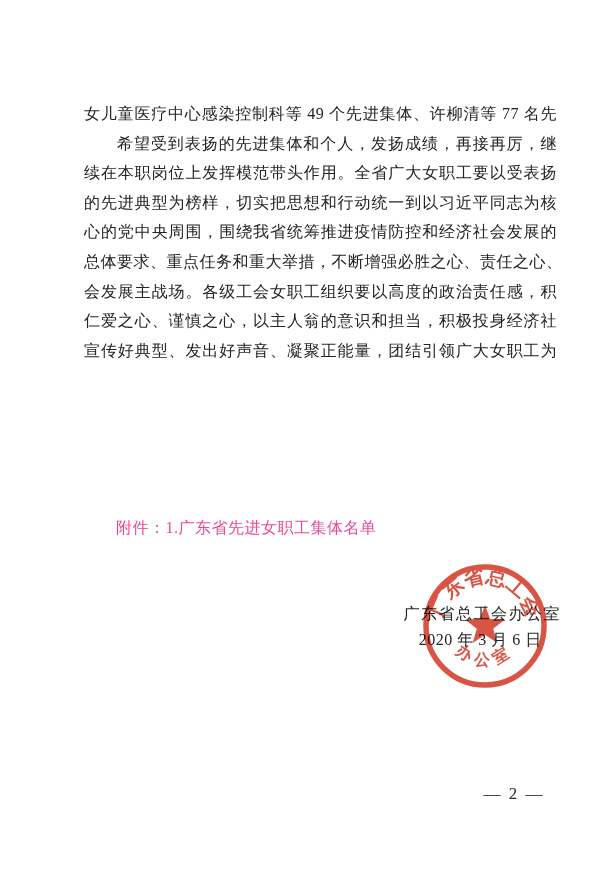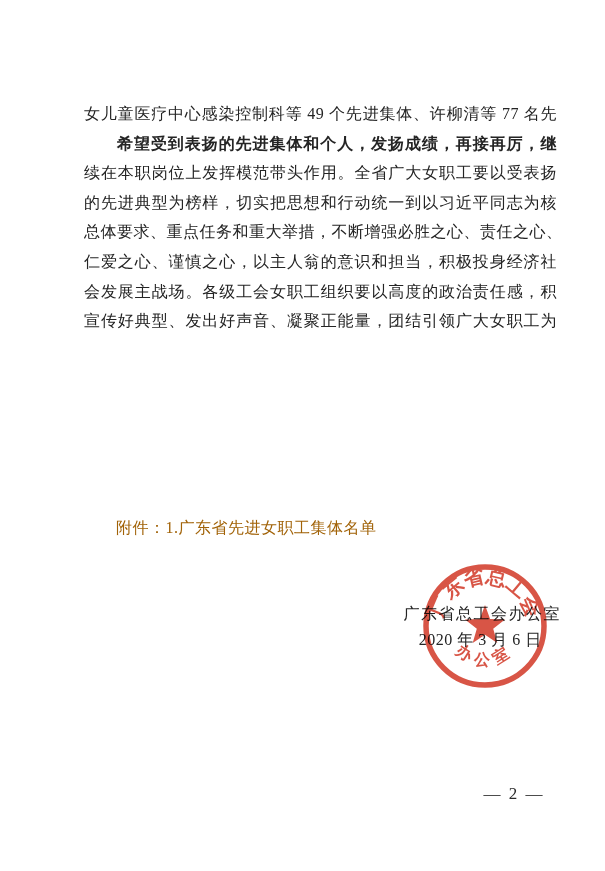--- a/index.html
+++ b/index.html
@@ -17,25 +17,25 @@
     position: absolute; left: 68px; top: 99px; width: 473px;
     color: #242424; font-size: 16px;
   }
   .doc-line {
     height: 29.6px; line-height: 29.6px;
     text-align: justify; text-align-last: justify;
     white-space: nowrap; overflow: hidden;
     letter-spacing: 0.5px;
   }
   .doc-line.para-end { text-align-last: left; }
-  .doc-line.indent { padding-left: 33px; font-weight: bold; }
+  .doc-line.indent { padding-left: 33px; }
   
   .attachments {
     position: absolute; left: 100px; top: 513px;
-    color: #a16207; font-size: 16px; line-height: 30px;
+    color: #ec4899; font-size: 16px; line-height: 30px;
   }
   .attachment-row { white-space: nowrap; letter-spacing: 0.5px; }
   .attachment-row.cont { padding-left: 52px; }
   
   .signature-block {
     position: absolute; right: 60px; top: 602px;
     text-align: center; color: #242424; font-size: 16px;
     z-index: 1;
   }
   .signature-org { letter-spacing: 1.5px; line-height: 24px; }
@@ -57,23 +57,24 @@
 </head>
 <body>
 
 <div class="page">
 
   <div class="body-text" id="body-text">
       <div class="doc-line">女儿童医疗中心感染控制科等 49 个先进集体、许柳清等 77 名先</div>
       <div class="doc-line indent">希望受到表扬的先进集体和个人，发扬成绩，再接再厉，继</div>
       <div class="doc-line">续在本职岗位上发挥模范带头作用。全省广大女职工要以受表扬</div>
       <div class="doc-line">的先进典型为榜样，切实把思想和行动统一到以习近平同志为核</div>
+      <div class="doc-line">心的党中央周围，围绕我省统筹推进疫情防控和经济社会发展的</div>
       <div class="doc-line">总体要求、重点任务和重大举措，不断增强必胜之心、责任之心、</div>
+      <div class="doc-line">会发展主战场。各级工会女职工组织要以高度的政治责任感，积</div>
       <div class="doc-line">仁爱之心、谨慎之心，以主人翁的意识和担当，积极投身经济社</div>
-      <div class="doc-line">会发展主战场。各级工会女职工组织要以高度的政治责任感，积</div>
       <div class="doc-line">宣传好典型、发出好声音、凝聚正能量，团结引领广大女职工为</div>
     </div>
 
   <div class="attachments" id="attachments">
       <div class="attachment-row"><span>附件：</span><span>1.广东省先进女职工集体名单</span></div>
     </div>
 
   <div class="signature-block">
     <div class="signature-org">广东省总工会办公室</div>
     <div class="signature-date">2020 年 3 月 6 日</div>

